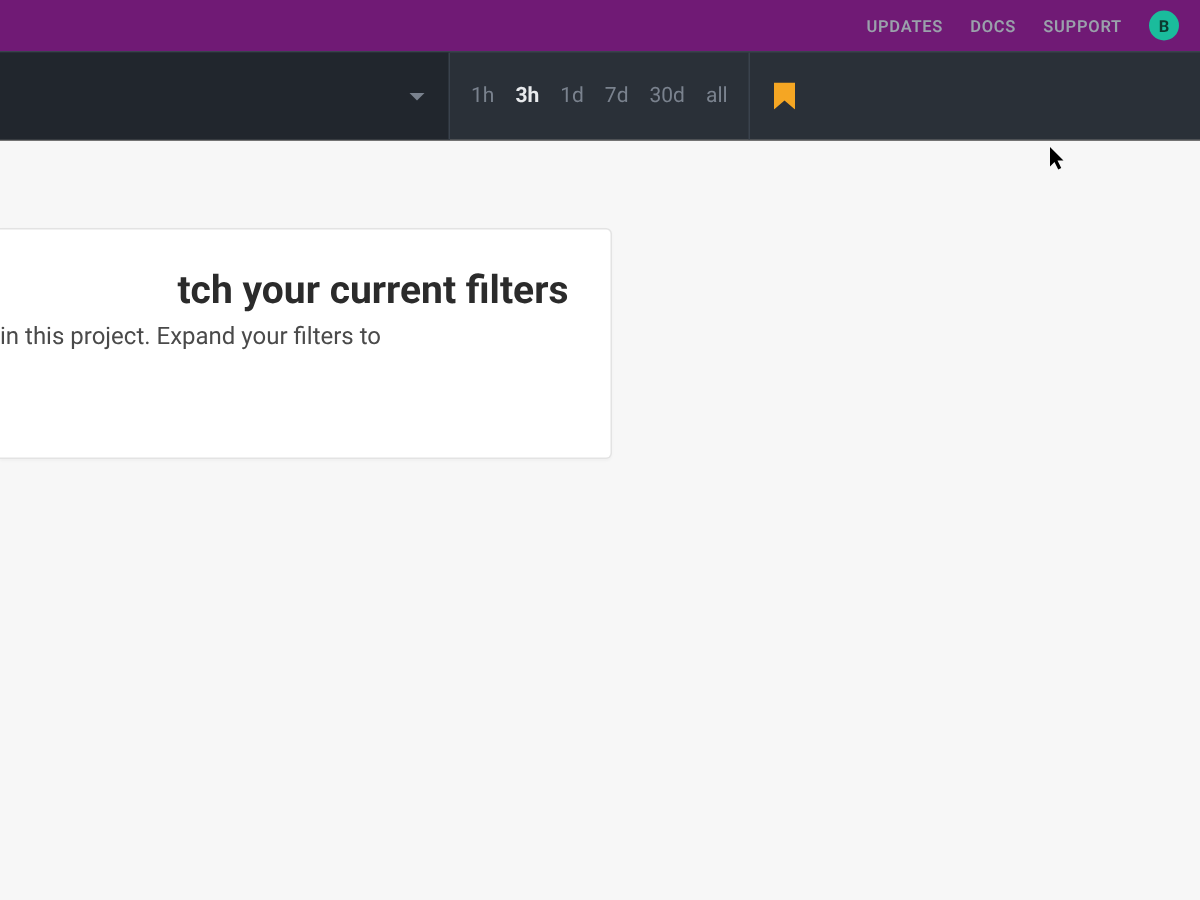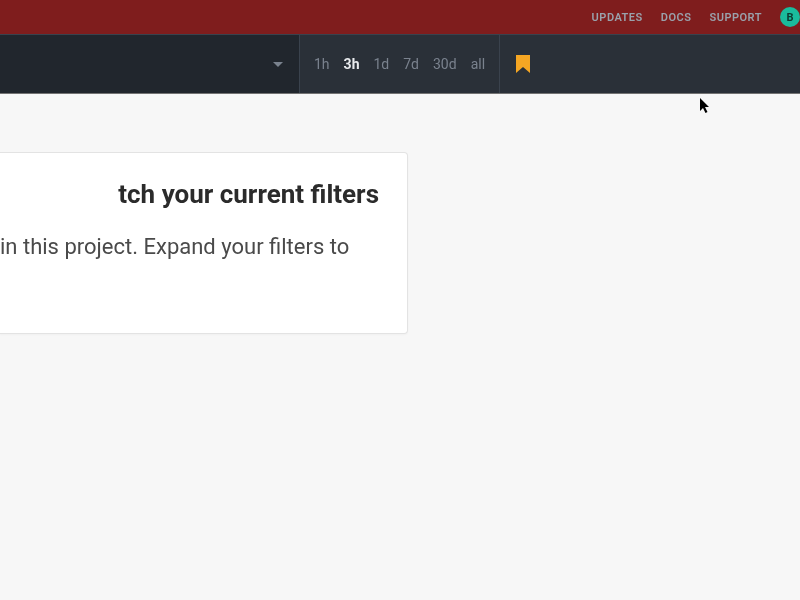--- a/index.html
+++ b/index.html
@@ -5,25 +5,26 @@
   * { margin: 0; padding: 0; box-sizing: border-box; }
   body {
     font-family: -apple-system, BlinkMacSystemFont, "Segoe UI", Roboto, sans-serif;
     background: #f7f7f7;
     width: 800px;
     height: 600px;
     overflow: hidden;
     position: relative;
   }
   .topbar {
-    background: #7f1d1d;
+    background: #701a75;
     height: 34px;
     display: flex;
     justify-content: flex-end;
     align-items: center;
+    padding-right: 14px;
     gap: 18px;
   }
   .topbar-link {
     color: #9aa1ab;
     font-size: 11px;
     font-weight: 600;
     letter-spacing: 0.5px;
     cursor: pointer;
   }
   .avatar {
@@ -131,26 +132,26 @@
     border-left: none;
     padding: 26px 28px 70px 0;
     border-radius: 0 4px 4px 0;
     box-shadow: 0 1px 2px rgba(0,0,0,0.03);
   }
   .card h1 {
     font-size: 26px;
     font-weight: 700;
     color: #2b2b2b;
     text-align: right;
-    margin-bottom: 22px;
+    margin-bottom: 3px;
     white-space: nowrap;
     overflow: hidden;
   }
   .card p {
-    font-size: 22px;
+    font-size: 16px;
     color: #4a4a4a;
     line-height: 1.45;
     text-align: left;
     padding-left: 0;
     white-space: nowrap;
     overflow: hidden;
   }
   .cursor {
     position: absolute;
     left: 700px;

